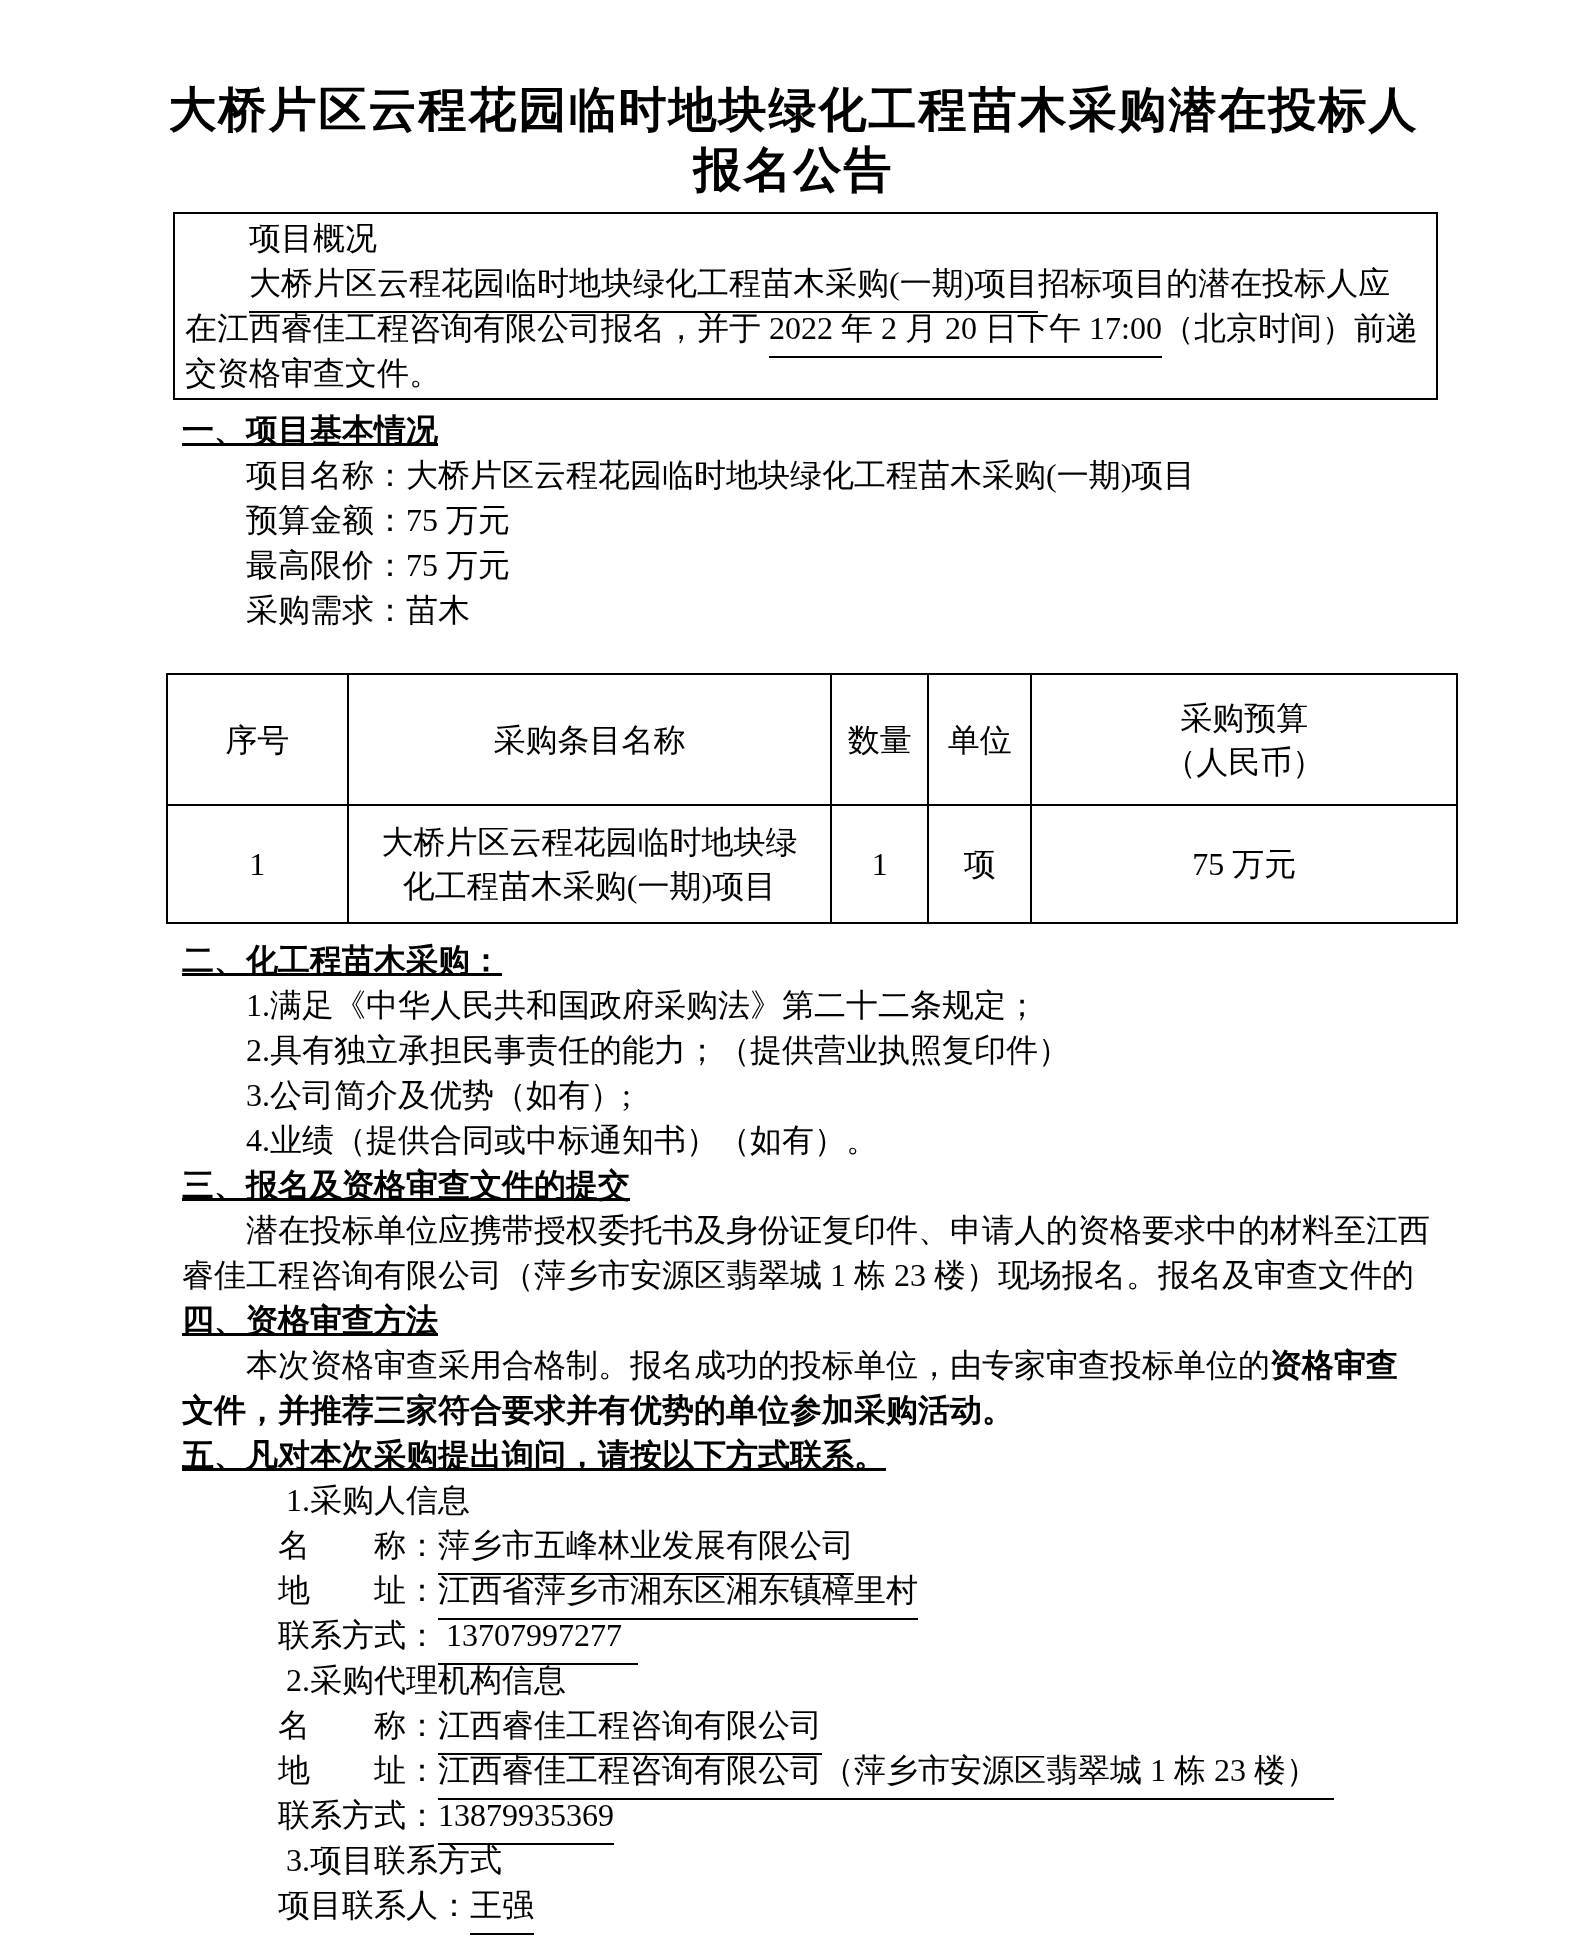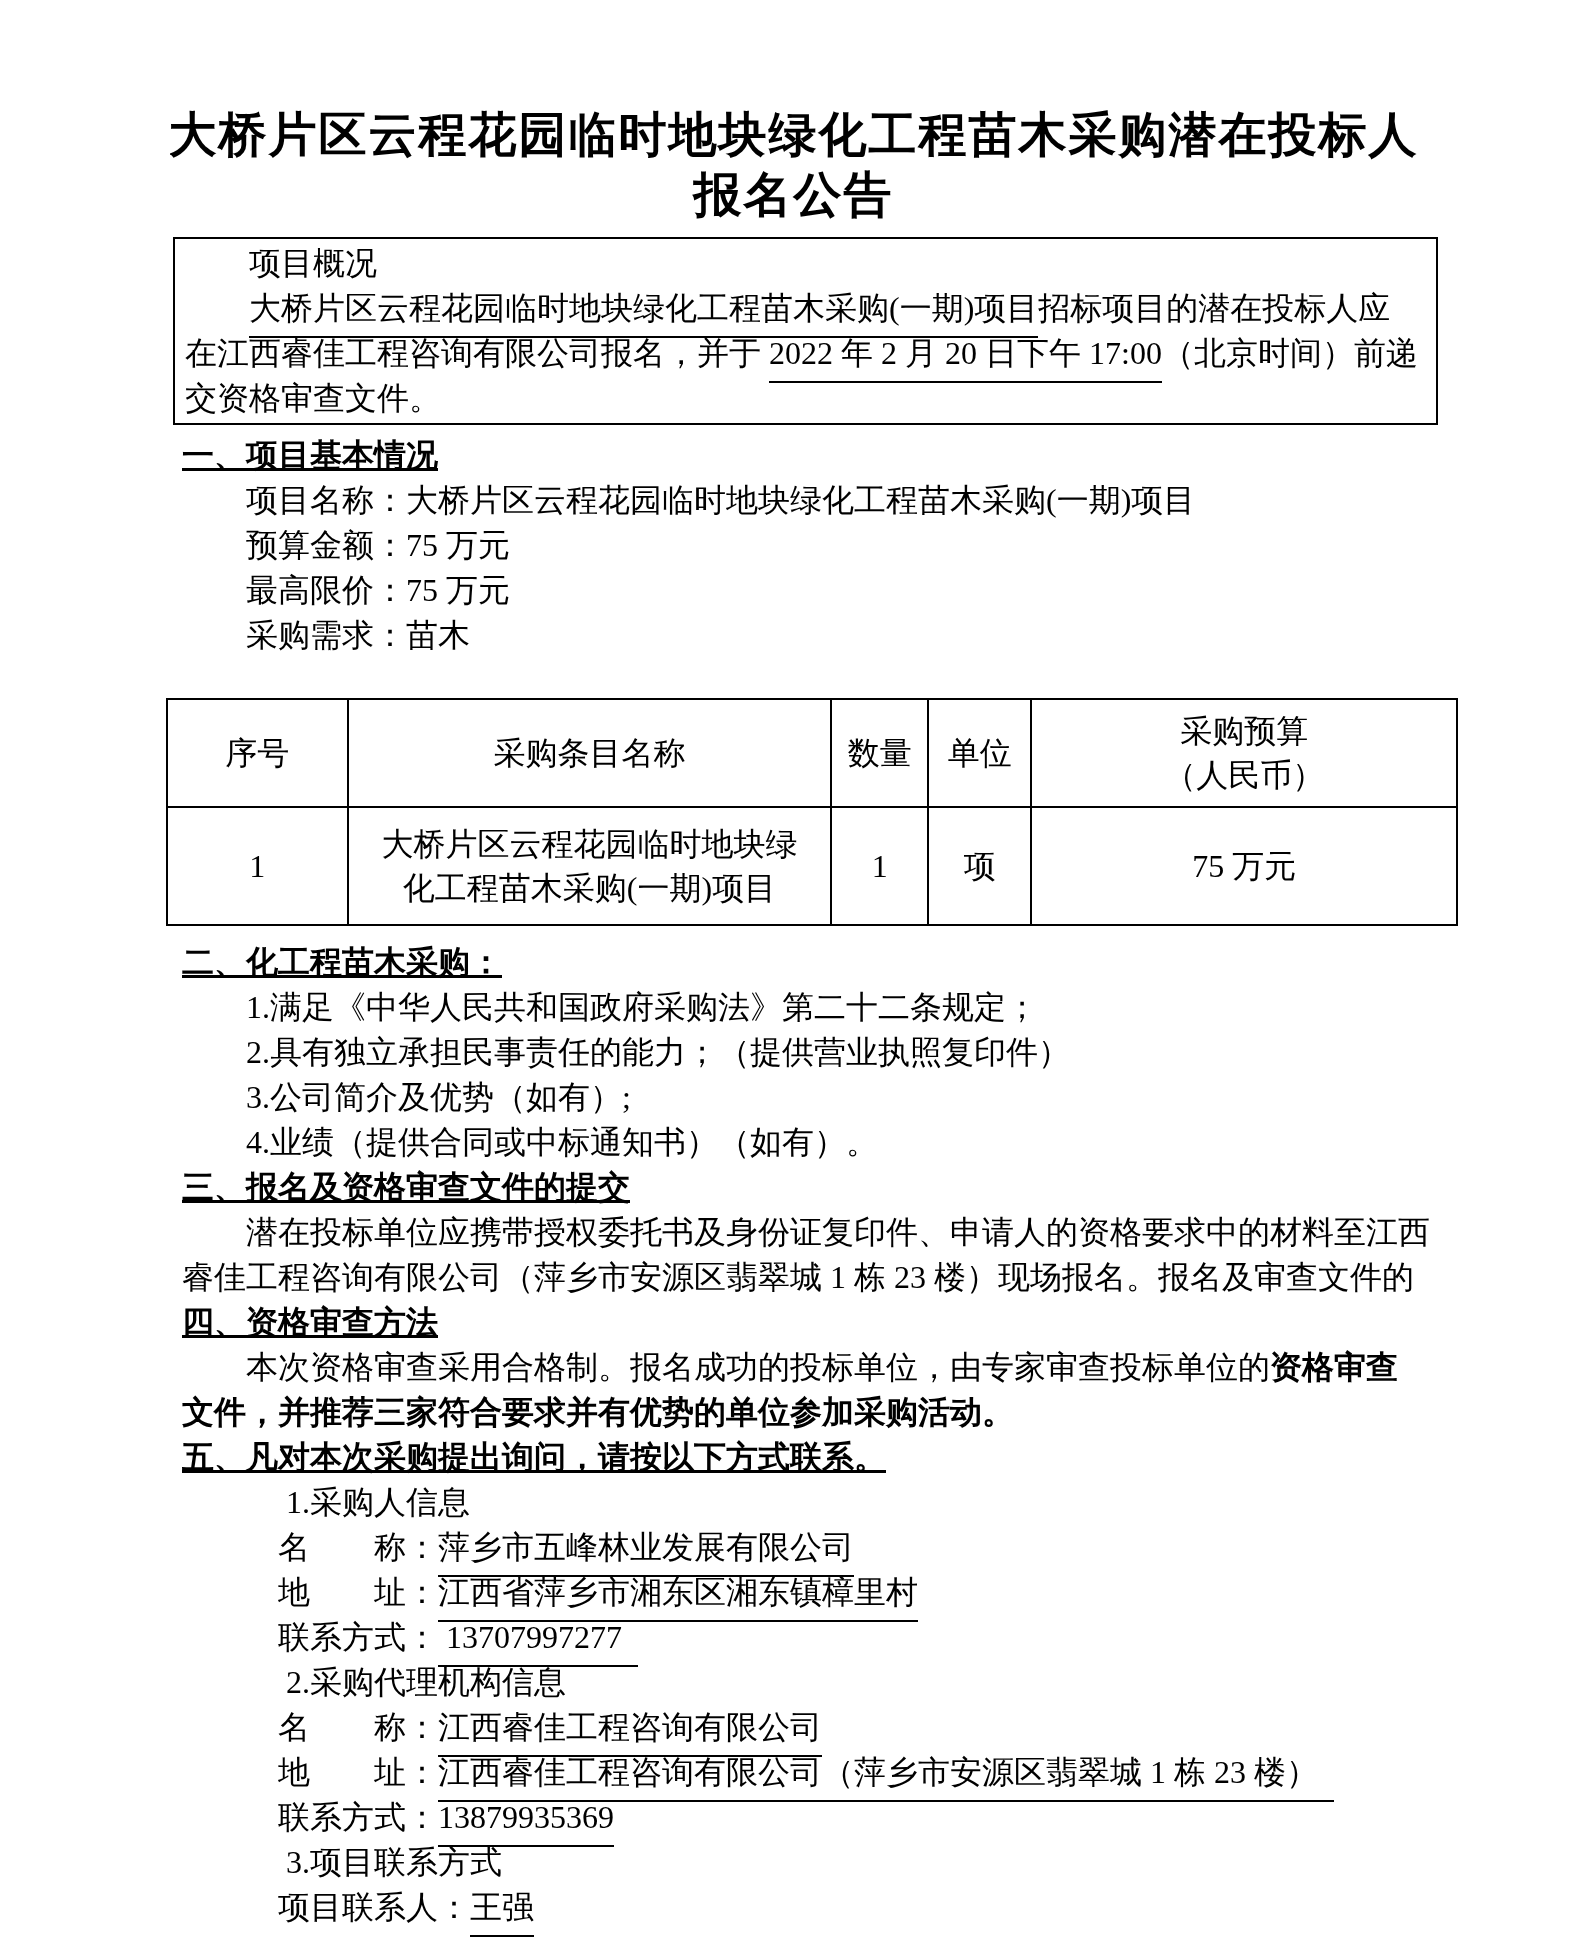--- a/index.html
+++ b/index.html
@@ -5,21 +5,21 @@
   html,body{margin:0;padding:0;}
   body{
     width:1587px;
     min-height:1947px;
     background:#ffffff;
     color:#000000;
     font-family:"Liberation Serif","DejaVu Serif",serif;
   }
   .page{width:1587px;min-height:1947px;position:relative;}
   .title{
-    padding-top:105px;
+    padding-top:80px;
     text-align:center;
     font-weight:bold;
     font-size:48px;
     line-height:60px;
     letter-spacing:2px;
   }
   .content{
     margin-left:166px;
     margin-right:129px;
     font-size:32px;
@@ -59,21 +59,21 @@
   table.items th,table.items td{
     border:2px solid #000000;
     text-align:center;
     vertical-align:middle;
     font-weight:normal;
     white-space:pre-line;
     line-height:44px;
     padding:2px 4px;
     font-size:32px;
   }
-  table.items thead tr{height:108px;}
+  table.items thead tr{height:131px;}
   table.items tbody tr{height:118px;}
 </style>
 </head>
 <body>
 
 <div class="page">
 
   <div class="title">
     <div>大桥片区云程花园临时地块绿化工程苗木采购潜在投标人</div>
     <div>报名公告</div>

